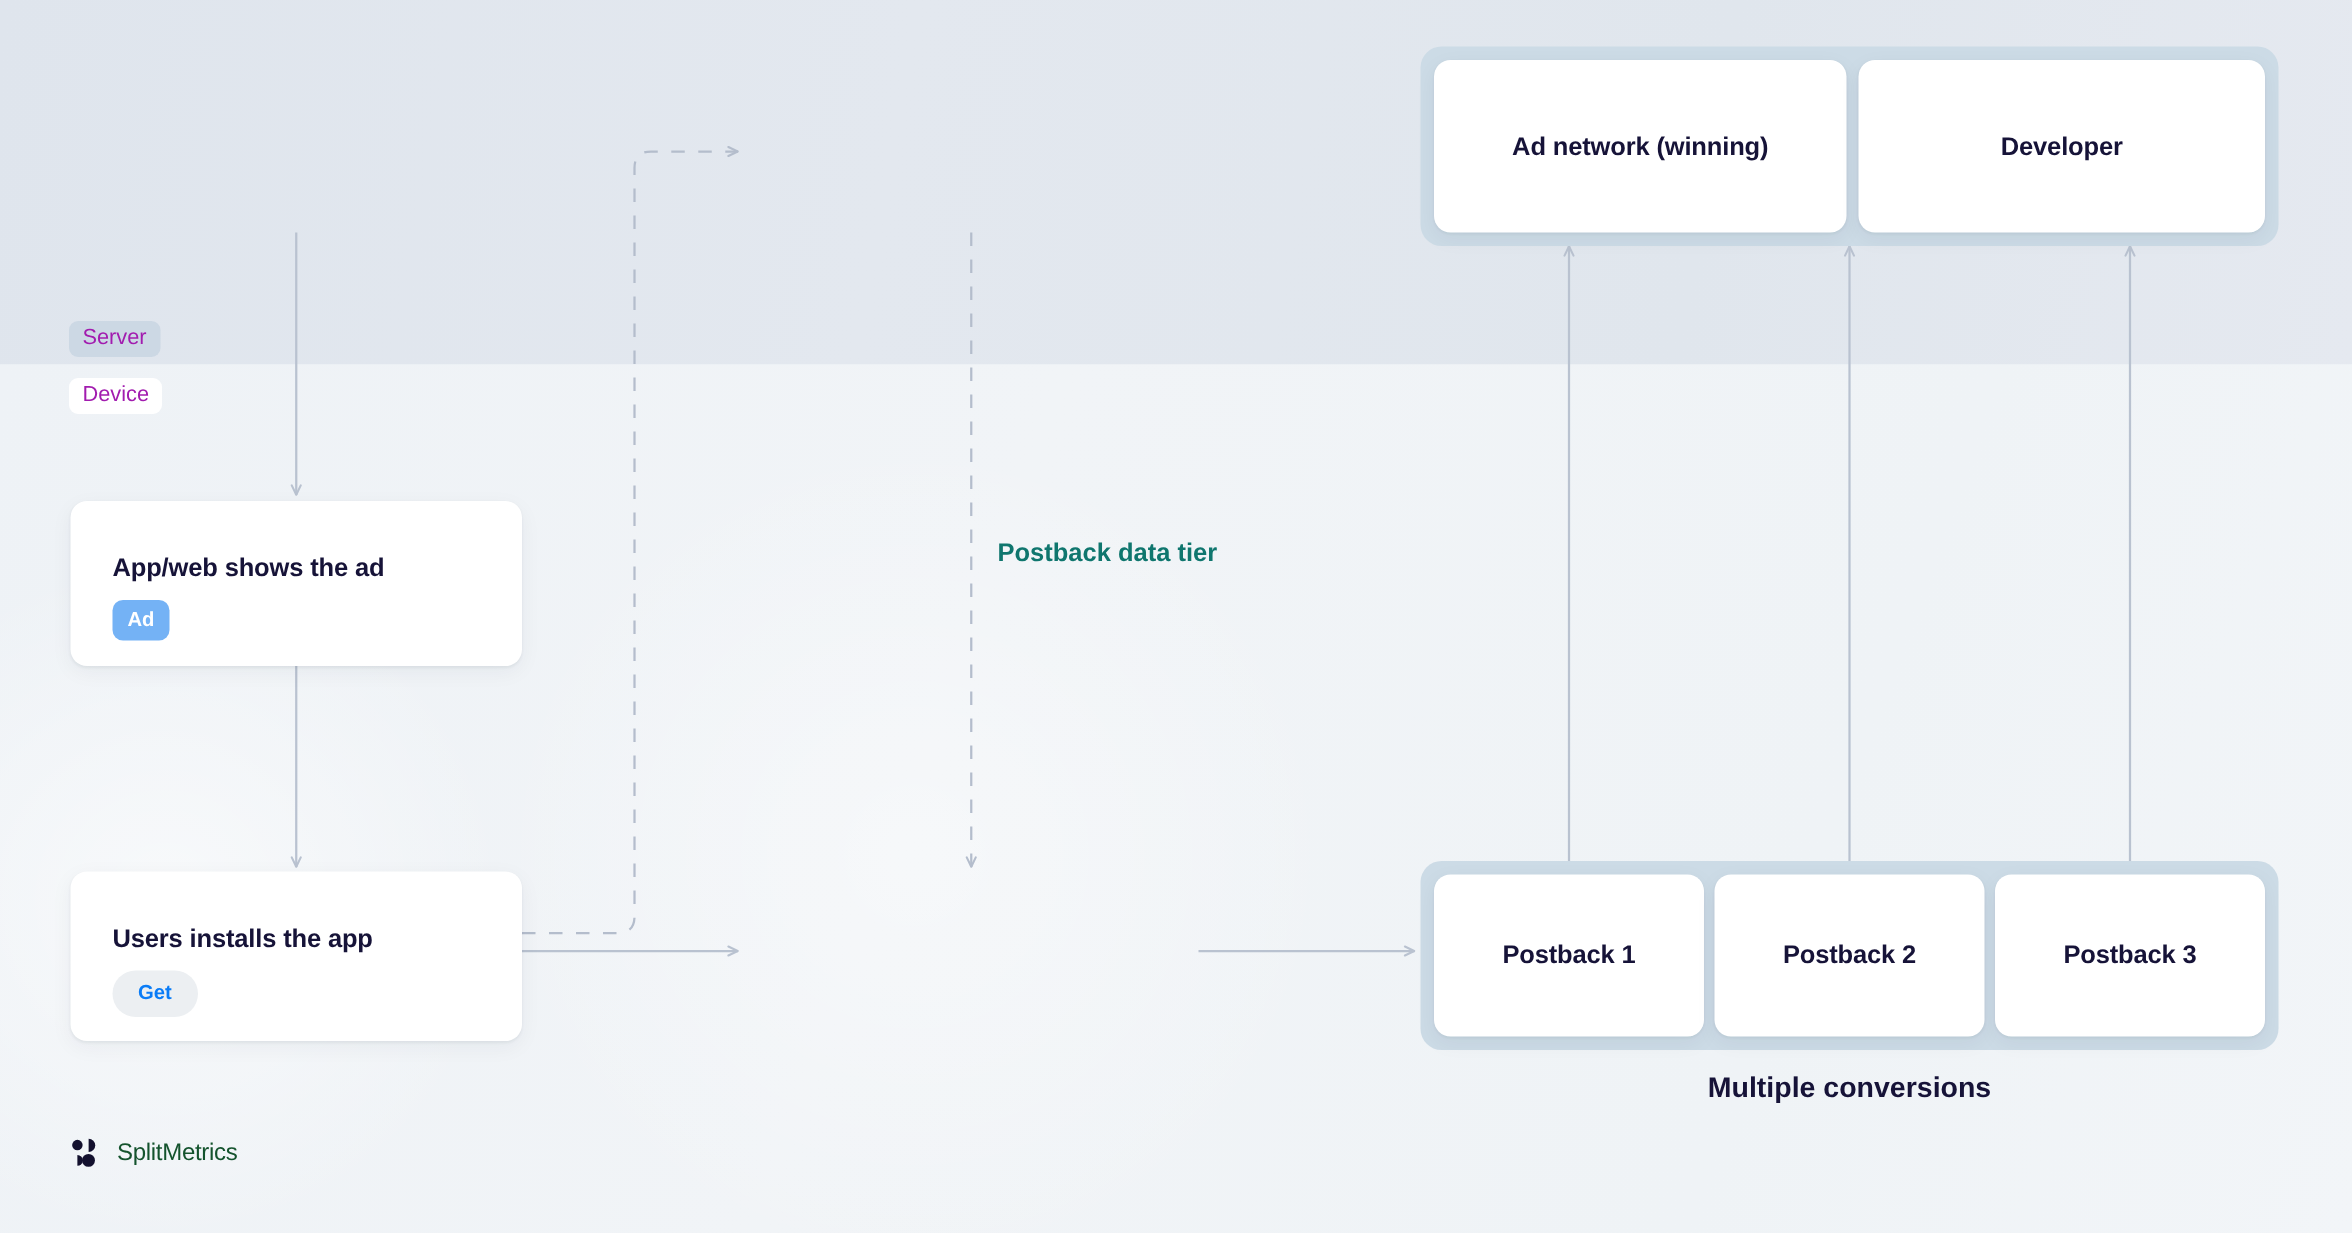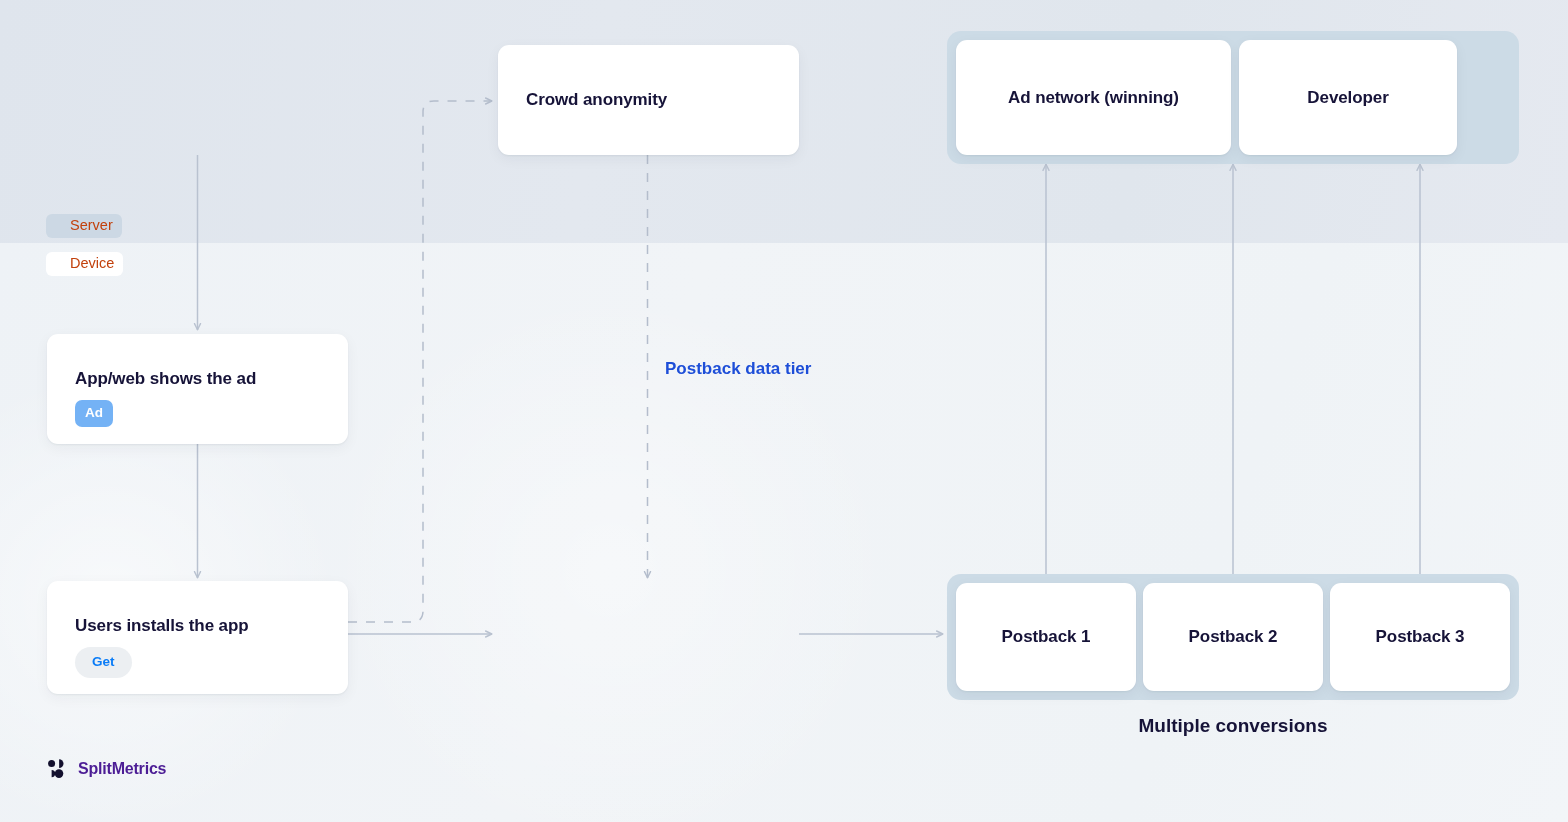--- a/index.html
+++ b/index.html
@@ -45,25 +45,25 @@
   }
   .glow-b {
     left: 300px; top: 300px;
     width: 620px; height: 540px;
     background: radial-gradient(circle, rgba(255,255,255,0.38) 0%, rgba(255,255,255,0) 70%);
   }
 
   
   .lane-badge {
     position: absolute;
-    padding: 4px 9px 5px 24px;
+    padding: 4px 9px 5px 9px;
     border-radius: 6px;
     font-size: 14.5px;
     line-height: 1;
-    color: #c2410c;
+    color: #a21caf;
     white-space: nowrap;
     z-index: 6;
   }
   .lane-badge.server {
     left: 46px; top: 214px;
     background: #ccd8e4;
   }
   .lane-badge.device {
     left: 46px; top: 252px;
     background: #ffffff;
@@ -150,39 +150,39 @@
     text-align: center;
     white-space: nowrap;
     z-index: 6;
   }
 
   
   .tier-label {
     position: absolute;
     font-size: 17px;
     font-weight: 700;
-    color: #1d4ed8;
+    color: #0f766e;
     white-space: nowrap;
     z-index: 6;
   }
 
   
   .logo {
     position: absolute;
     left: 47px;
     top: 758px;
     display: flex;
     align-items: center;
     gap: 9px;
     z-index: 7;
   }
   .logo-word {
     font-size: 16px;
-    font-weight: 700;
-    color: #4c1d95;
+    font-weight: 400;
+    color: #14532d;
     letter-spacing: -0.2px;
   }
 </style>
 </head>
 <body>
 
 <div id="stage">
 
   <div class="band band-server"></div>
   <div class="band band-device"></div>
@@ -223,31 +223,28 @@
       <path d="M647.5,155 L647.5,578" marker-end="url(#ahd)"></path>
     </g>
   </svg>
 
   <div class="lane-badge server">Server</div>
   <div class="lane-badge device">Device</div>
 
   <div class="tier-label" style="left:665px; top:359px;">Postback data tier</div>
 
 
-  <div class="card solo" style="left:498px; top:45px; width:301px; height:110px;">
-    <div class="card-title">Crowd anonymity</div>
-  </div>
 
   <div class="group" style="left:947px; top:31px; width:572px; height:133px;"></div>
 
   <div class="card solo centered" style="left:956px; top:40px; width:275px; height:115px;">
     <div class="card-title">Ad network (winning)</div>
   </div>
 
-  <div class="card solo centered" style="left:1239px; top:40px; width:218px; height:115px;">
+  <div class="card solo centered" style="left:1239px; top:40px; width:271px; height:115px;">
     <div class="card-title">Developer</div>
   </div>
 
   <div class="card stacked" style="left:47px; top:334px; width:301px; height:110px;">
     <div class="card-title">App/web shows the ad</div>
     <div class="pill ad">Ad</div>
   </div>
 
   <div class="card stacked" style="left:47px; top:581px; width:301px; height:113px;">
     <div class="card-title">Users installs the app</div>

